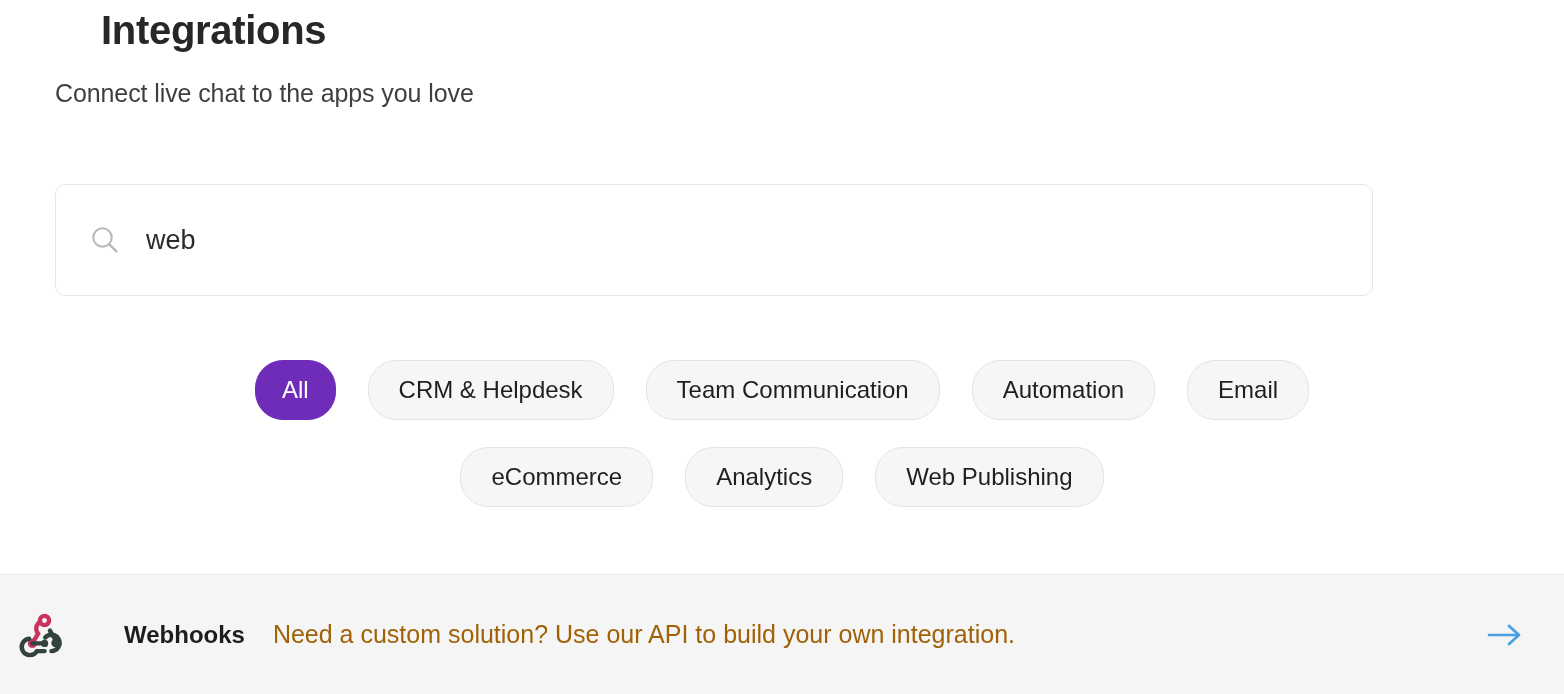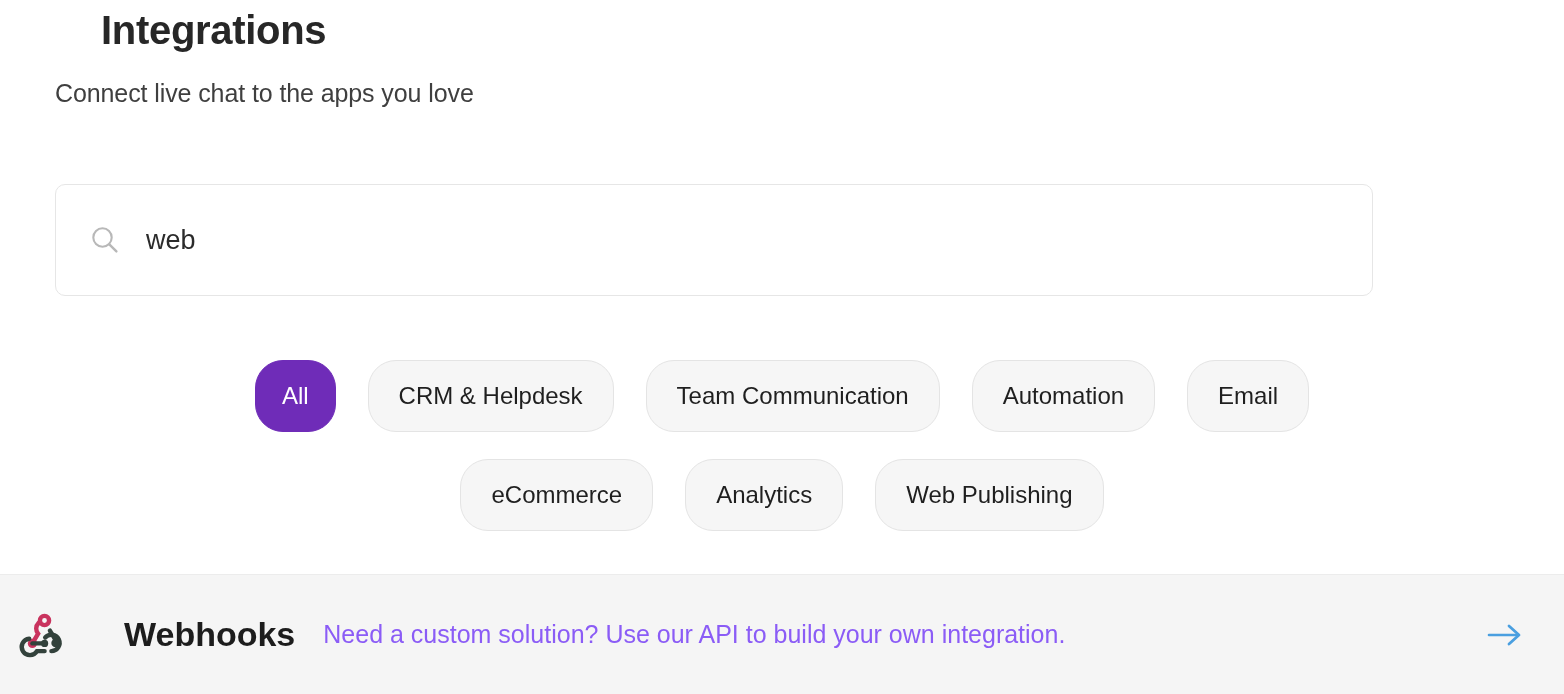--- a/index.html
+++ b/index.html
@@ -90,21 +90,21 @@
     justify-content: center;
     align-items: center;
     gap: 32px;
   }
   .filter-row + .filter-row { margin-top: 27px; }
 
   .pill {
     display: inline-flex;
     align-items: center;
     justify-content: center;
-    height: 72px;
+    height: 60px;
     padding: 0 30px;
     border-radius: 28px;
     border: 1px solid #e4e4e4;
     background: #f6f6f6;
     color: #1f1f1f;
     font-size: 24px;
     font-family: "Liberation Sans", sans-serif;
     line-height: 1;
     white-space: nowrap;
     cursor: pointer;
@@ -132,29 +132,29 @@
   }
   .banner-icon {
     width: 56px;
     height: 56px;
     flex: 0 0 56px;
     display: flex;
     align-items: center;
     justify-content: center;
   }
   .banner-title {
-    font-size: 34px;
+    font-size: 24px;
     font-weight: bold;
     color: #1d1d1d;
     margin-left: 52px;
     white-space: nowrap;
   }
   .banner-desc {
     font-size: 25px;
-    color: #8b5cf6;
+    color: #a16207;
     margin-left: 28px;
     white-space: nowrap;
   }
   .banner-arrow {
     margin-left: auto;
     width: 40px;
     height: 30px;
     color: #4a9fe0;
     display: flex;
     align-items: center;

